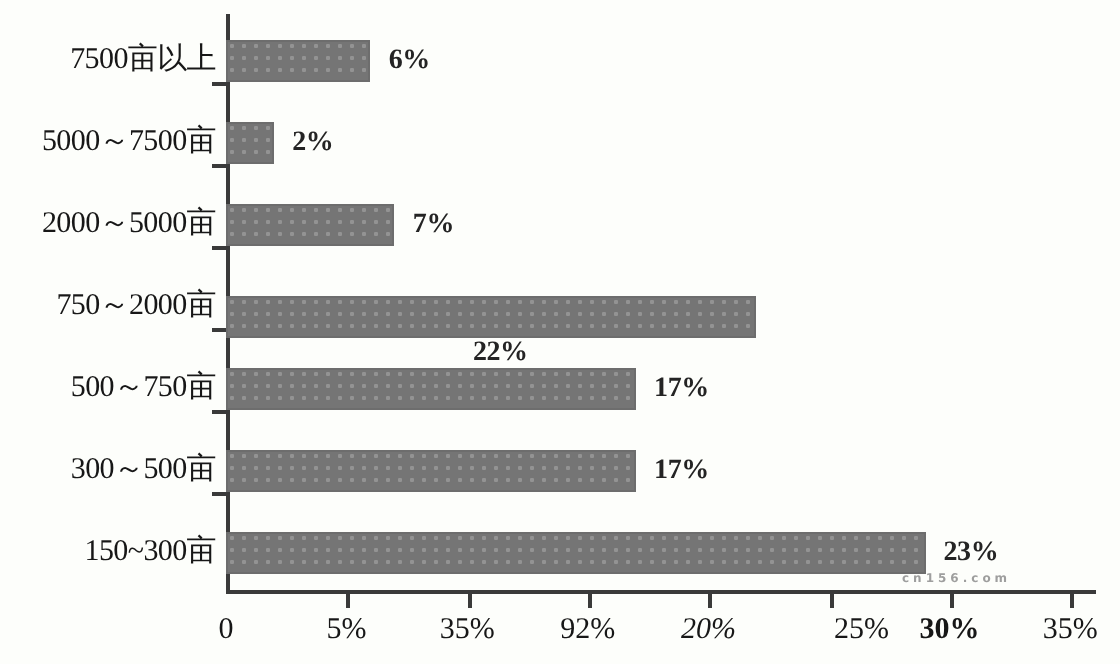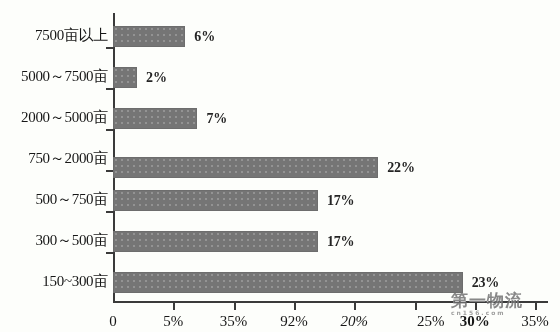--- a/index.html
+++ b/index.html
@@ -9,21 +9,20 @@
     background: #fdfefb;
     font-family: "Liberation Serif", "DejaVu Serif", serif;
     overflow: hidden;
   }
 
   #chart-root {
     position: relative;
     width: 560px;
     height: 318px;
     background: #fdfefb;
-    margin-top: 6px;
   }
 
   .axis-y {
     position: absolute;
     left: 113px;
     top: 7px;
     width: 2px;
     height: 290px;
     background: #3a3a3a;
   }
@@ -161,21 +160,21 @@
         <span class="bar-value">6%</span>
       </div>
       <div class="bar-row" style="top: 51px; left: 113px;">
         <div class="bar" style="width: 24.12px; background-color: rgb(117, 117, 117);"></div>
         <span class="bar-value">2%</span>
       </div>
       <div class="bar-row" style="top: 92px; left: 113px;">
         <div class="bar" style="width: 84.42px; background-color: rgb(117, 117, 117);"></div>
         <span class="bar-value">7%</span>
       </div>
-      <div class="bar-row" style="top: 141px; left: 113px;">
+      <div class="bar-row" style="top: 148px; left: 113px; flex-direction: column;">
         <div class="bar" style="width: 265.32px; background-color: rgb(117, 117, 117);"></div>
         <span class="bar-value">22%</span>
       </div>
       <div class="bar-row" style="top: 174px; left: 113px;">
         <div class="bar" style="width: 205.02px; background-color: rgb(117, 117, 117);"></div>
         <span class="bar-value">17%</span>
       </div>
       <div class="bar-row" style="top: 215px; left: 113px;">
         <div class="bar" style="width: 205.02px; background-color: rgb(117, 117, 117);"></div>
         <span class="bar-value">17%</span>
@@ -197,17 +196,16 @@
       <div class="xlabel" style="left: 354.2px; font-style: italic;">20%</div>
       <div class="xtick" style="left: 414.5px;"></div>
       <div class="xlabel" style="left: 414.5px; text-align: right;">25%</div>
       <div class="xtick" style="left: 474.8px;"></div>
       <div class="xlabel" style="left: 474.8px; font-weight: bold;">30%</div>
       <div class="xtick" style="left: 535.1px;"></div>
       <div class="xlabel" style="left: 535.1px;">35%</div>
     </div>
 
   <div class="watermark">
-    <div class="wm-main">第一物流</div>
     <div class="wm-sub">cn156.com</div>
   </div>
 
 </div>
 
 </body></html>

